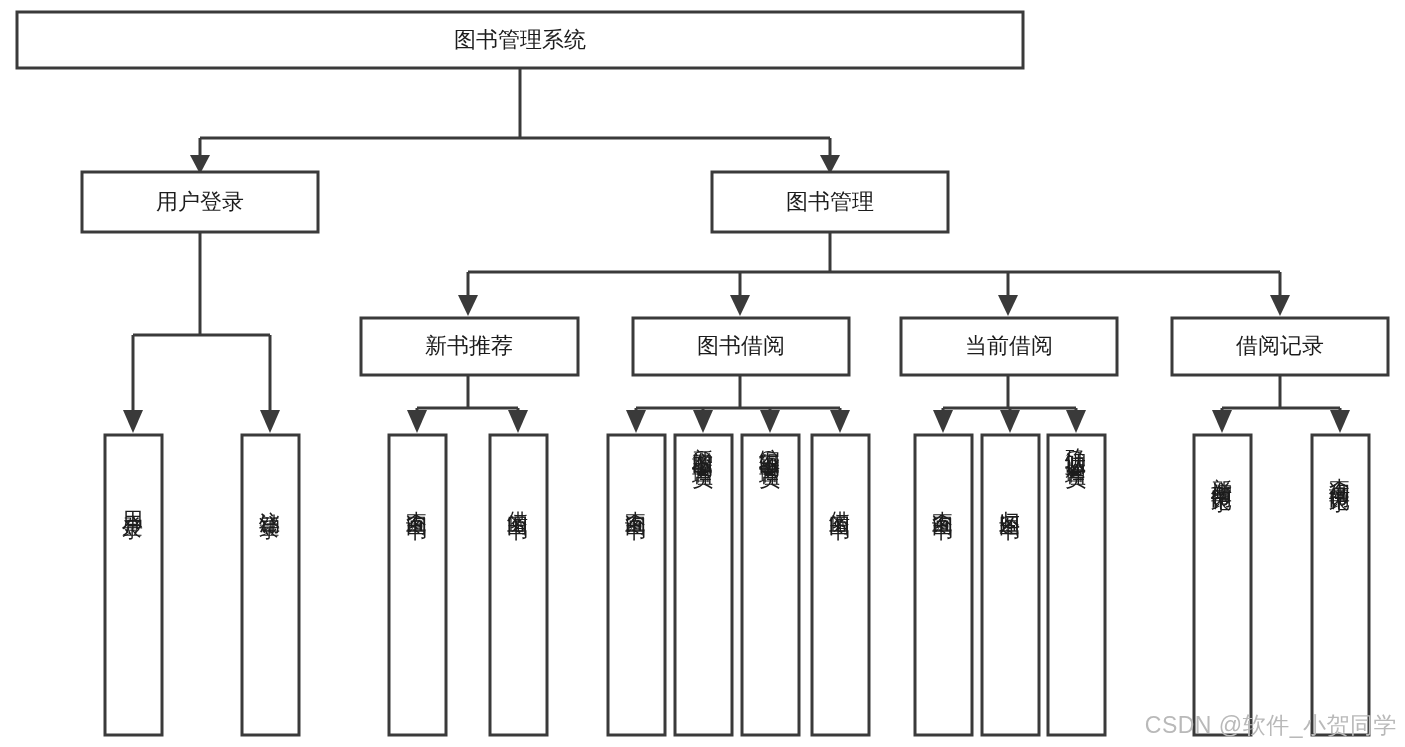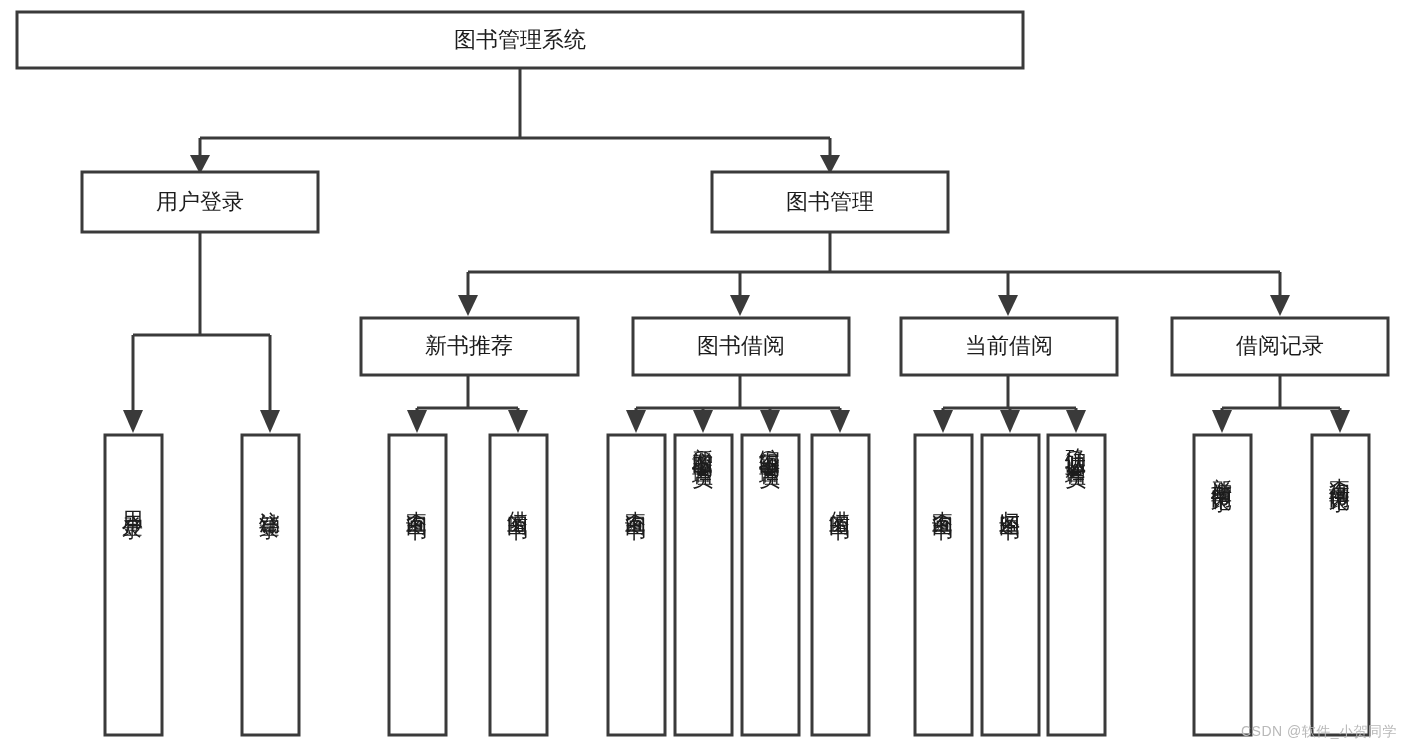--- a/index.html
+++ b/index.html
@@ -46,21 +46,21 @@
   }
   .arrow-head {
     fill: #3a3a3a;
     stroke: none;
   }
   .watermark {
     position: absolute;
     right: 8px;
     bottom: 6px;
     font-family: "Liberation Sans", "DejaVu Sans", sans-serif;
-    font-size: 14px;
+    font-size: 23px;
     color: #b9b9b9;
     white-space: nowrap;
     letter-spacing: 0.5px;
   }
 </style>
 </head>
 <body>
 
 <svg id="diagram" viewBox="0 0 1405 747">
   <defs>

